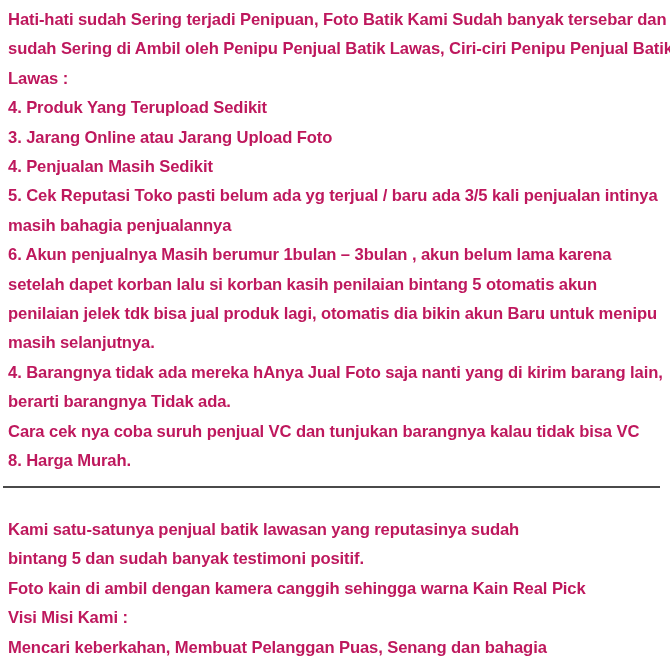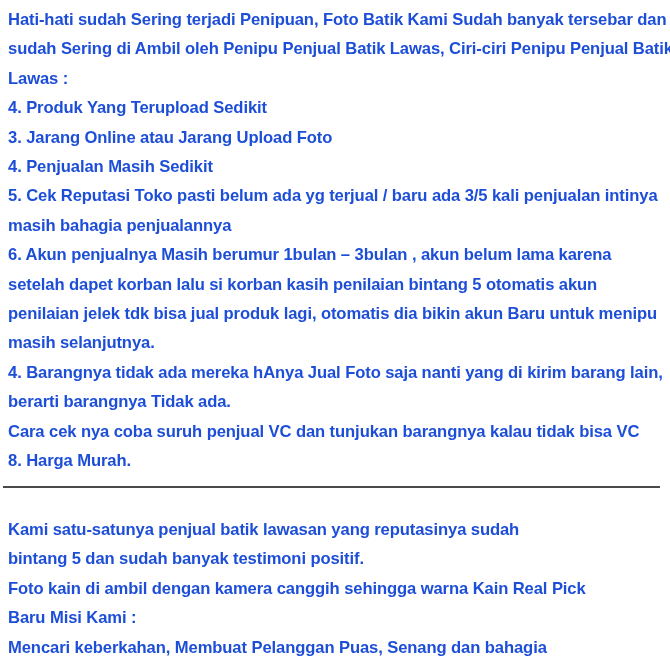--- a/index.html
+++ b/index.html
@@ -27,21 +27,21 @@
     left: 0;
     top: 0;
     width: 670px;
     padding: 0 4px 0 8px;
     box-sizing: border-box;
   }
 
   .line {
     font-size: 16.6px;
     font-weight: bold;
-    color: #1d4ed8;
+    color: #be185d;
     line-height: 29.4px;
     letter-spacing: -0.1px;
     white-space: nowrap;
     font-family: "Liberation Sans", sans-serif;
   }
 
   
   .warning-block {
     padding-top: 5px;
   }
@@ -88,17 +88,17 @@
     <div class="line">Cara cek nya coba suruh penjual VC dan tunjukan barangnya kalau tidak bisa VC</div>
     <div class="line">8. Harga Murah.</div>
   </div>
 
   <div class="divider"></div>
 
   <div class="promo-block">
     <div class="line">Kami satu-satunya penjual batik lawasan yang reputasinya sudah</div>
     <div class="line">bintang 5 dan sudah banyak testimoni positif.</div>
     <div class="line">Foto kain di ambil dengan kamera canggih sehingga warna Kain Real Pick</div>
-    <div class="line">Baru Misi Kami :</div>
+    <div class="line">Visi Misi Kami :</div>
     <div class="line">Mencari keberkahan, Membuat Pelanggan Puas, Senang dan bahagia</div>
   </div>
 
 </div>
 
 </body></html>

